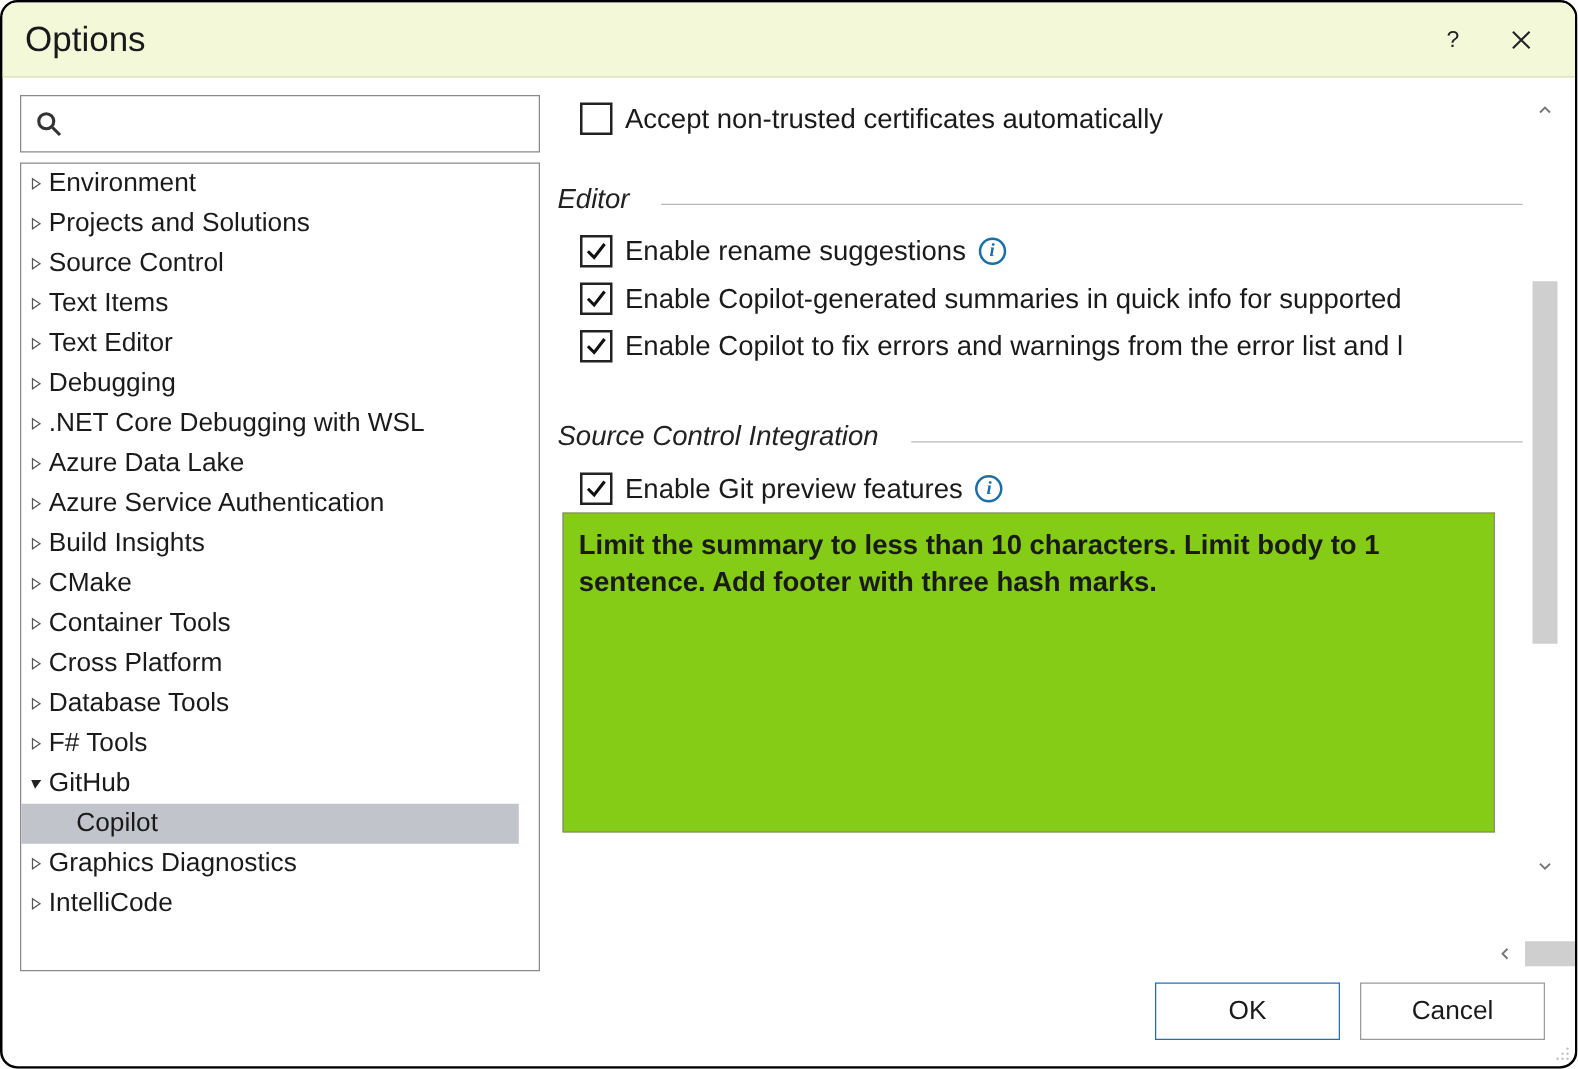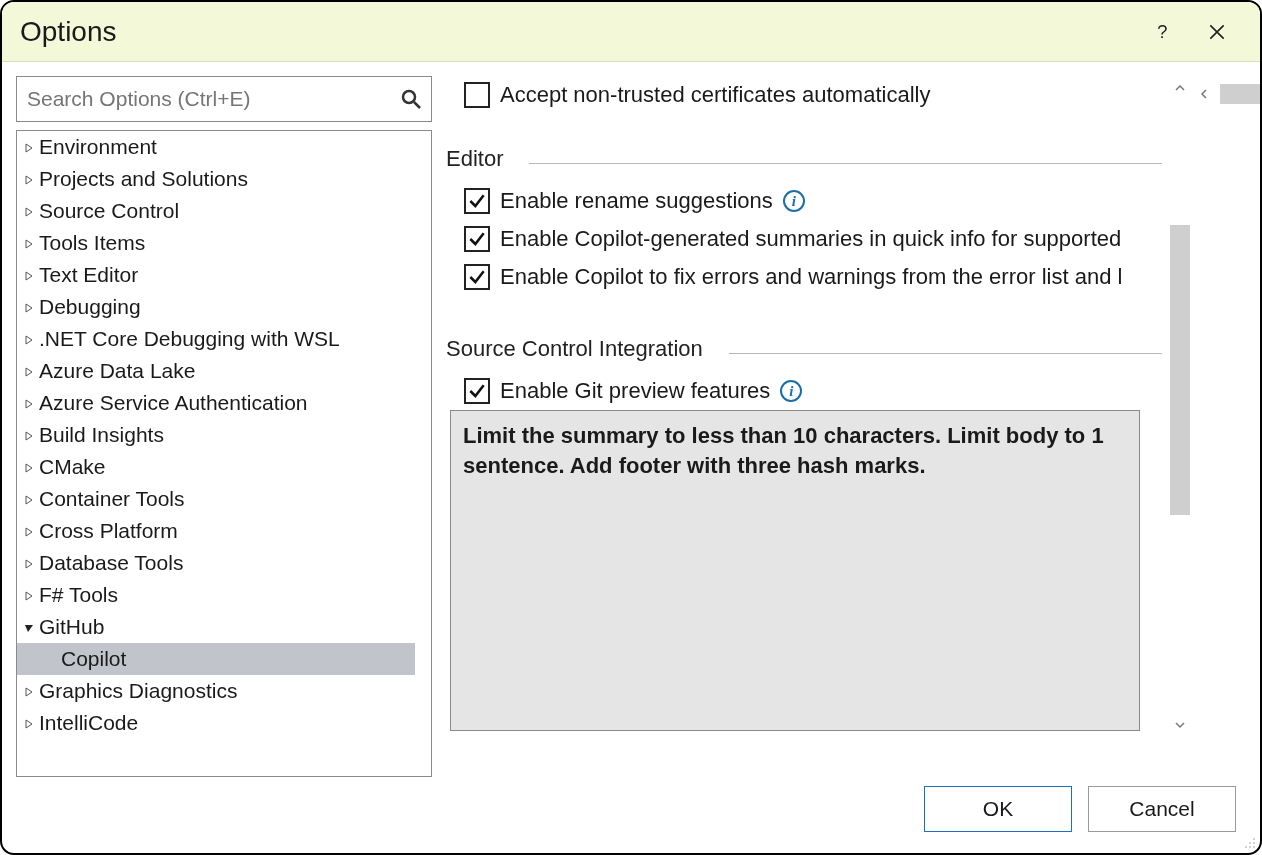--- a/index.html
+++ b/index.html
@@ -34,52 +34,52 @@
   .tree::-webkit-scrollbar-thumb { background:#c9c9c9; border-radius:2px; }
   .tree-item {
     display:flex; align-items:center; height:32px; padding-left: 6px; cursor:pointer;
     font-size: 21px;
   }
   .tree-item .arrow { width: 16px; display:inline-block; }
   .tree-item .arrow svg { width:12px; height:12px; }
   .tree-item.child { padding-left: 44px; }
   .tree-item.selected { background:#c2c4cc; }
   
-  .right { flex:1; display:flex; flex-direction:row; position:relative; padding-left: 6px;}
+  .right { flex:1; display:flex; flex-direction:column; position:relative; padding-left: 6px; align-items: flex-end;}
   .right-scroll { flex:1; position:relative; overflow:hidden; }
   .content { position:relative; padding-right: 30px; }
   .checkrow { display:flex; align-items:center; gap:10px; padding: 6px 0 6px 18px; font-size:22px; white-space:nowrap; }
   .checkbox {
     width:26px; height:26px; border:2px solid #222; display:inline-flex; align-items:center; justify-content:center;
     flex-shrink:0;
   }
   .checkbox.checked svg { display:block; }
   .checkbox svg { display:none; width:20px; height:20px; }
   .fieldset {
     margin-top: 14px; position:relative; padding: 18px 0 8px 0;
   }
   .fieldset .legend {
     position:relative; font-size:22px; color:#222; padding: 0 0 4px 0;
   }
   .fieldset .legendline {
-    position:relative; display:flex; align-items:center; gap:26px; margin-bottom:6px;
+    position:relative; display:flex; align-items:center; gap:26px; margin-bottom:6px;font-style:italic;
   }
   .fieldset .legendline .line { flex:1; height:1px; background:#b8b8b8; margin-top:4px;}
   .info-icon {
     width:22px; height:22px; border:2px solid #1b6fa8; border-radius:50%;
     display:inline-flex; align-items:center; justify-content:center;
     color:#1b6fa8; font-weight:bold; font-size:15px; font-family: Georgia, serif;
     flex-shrink:0;
   }
   .info-icon::before { content:"i"; font-style:italic; }
   .subheading { font-weight:700; font-size:22px; padding: 12px 0 8px 4px; }
   .textarea {
     margin: 0 22px 4px 4px; border:1px solid #8a8a8a; padding: 10px 12px;
-    height: 321px; font-weight:700; font-size:22px; line-height:1.35;
-    overflow:auto; background:#e5e5e5;
+    height: 256px; font-weight:700; font-size:22px; line-height:1.35;
+    overflow:auto; background:#84cc16;
   }
   .vscroll {
     position:absolute; right:0; top:0; width:24px; height: calc(100% - 40px);
     display:flex; flex-direction:column; align-items:center; justify-content:space-between;
   }
   .vscroll .varr { height:24px; width:24px; display:flex; align-items:center; justify-content:center; color:#666; cursor:pointer;}
   .vscroll .vtrack { flex:1; width:24px; position:relative; }
   .vscroll .vthumb { position:absolute; right:2px; width:20px; top:125px; height:290px; background:#cfcfcf;}
   .hscroll {
     height:28px; display:flex; align-items:center; margin-top:4px;
@@ -116,21 +116,20 @@
       <svg viewBox="0 0 24 24">
           <path d="M4 4 L20 20 M20 4 L4 20" stroke="#222" stroke-width="2"></path>
         </svg>
     </div>
   </div>
 
   <div class="body">
 
     <div class="left">
       <div class="searchwrap">
-        <input type="text" placeholder="Search Options (Ctrl+E)" style="">
         <svg class="sicon" viewBox="0 0 24 24">
           <circle cx="10" cy="10" r="6" stroke="#333" stroke-width="2.5" fill="none"></circle>
           <path d="M15 15 L21 21" stroke="#333" stroke-width="2.5"></path>
         </svg>
       </div>
       <div class="tree" id="tree">
           <div class="tree-item">
             <span class="arrow"><svg viewBox="0 0 12 12">
                 <path d="M3 2 L9 6 L3 10 Z" fill="none" stroke="#555" stroke-width="1"></path>
               </svg></span>
@@ -145,21 +144,21 @@
           <div class="tree-item">
             <span class="arrow"><svg viewBox="0 0 12 12">
                 <path d="M3 2 L9 6 L3 10 Z" fill="none" stroke="#555" stroke-width="1"></path>
               </svg></span>
             <span>Source Control</span>
           </div>
           <div class="tree-item">
             <span class="arrow"><svg viewBox="0 0 12 12">
                 <path d="M3 2 L9 6 L3 10 Z" fill="none" stroke="#555" stroke-width="1"></path>
               </svg></span>
-            <span>Tools Items</span>
+            <span>Text Items</span>
           </div>
           <div class="tree-item">
             <span class="arrow"><svg viewBox="0 0 12 12">
                 <path d="M3 2 L9 6 L3 10 Z" fill="none" stroke="#555" stroke-width="1"></path>
               </svg></span>
             <span>Text Editor</span>
           </div>
           <div class="tree-item">
             <span class="arrow"><svg viewBox="0 0 12 12">
                 <path d="M3 2 L9 6 L3 10 Z" fill="none" stroke="#555" stroke-width="1"></path>

